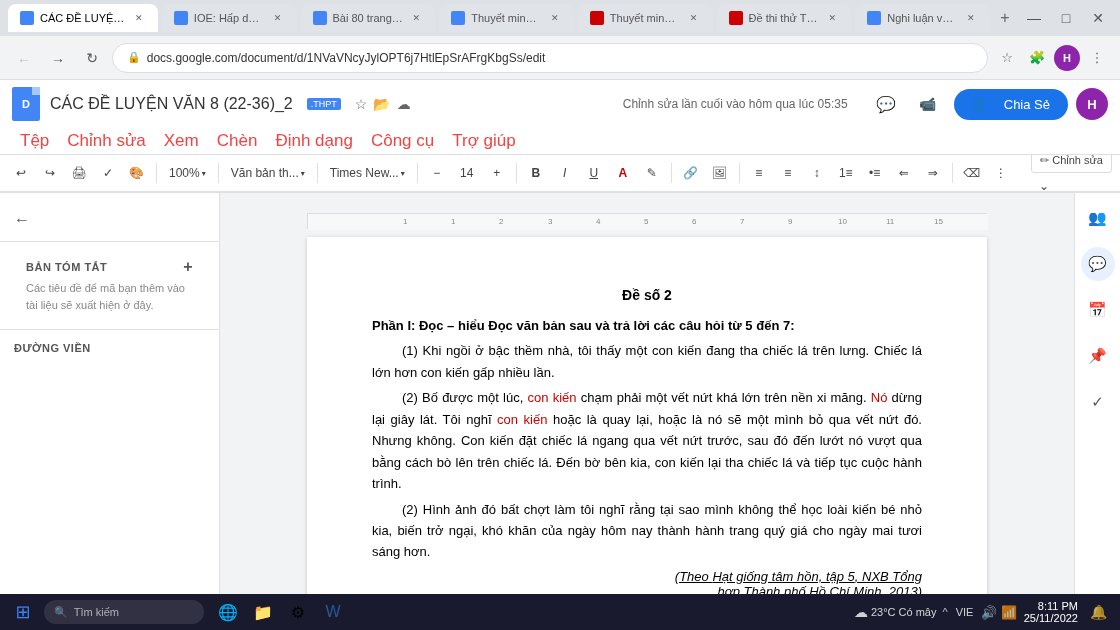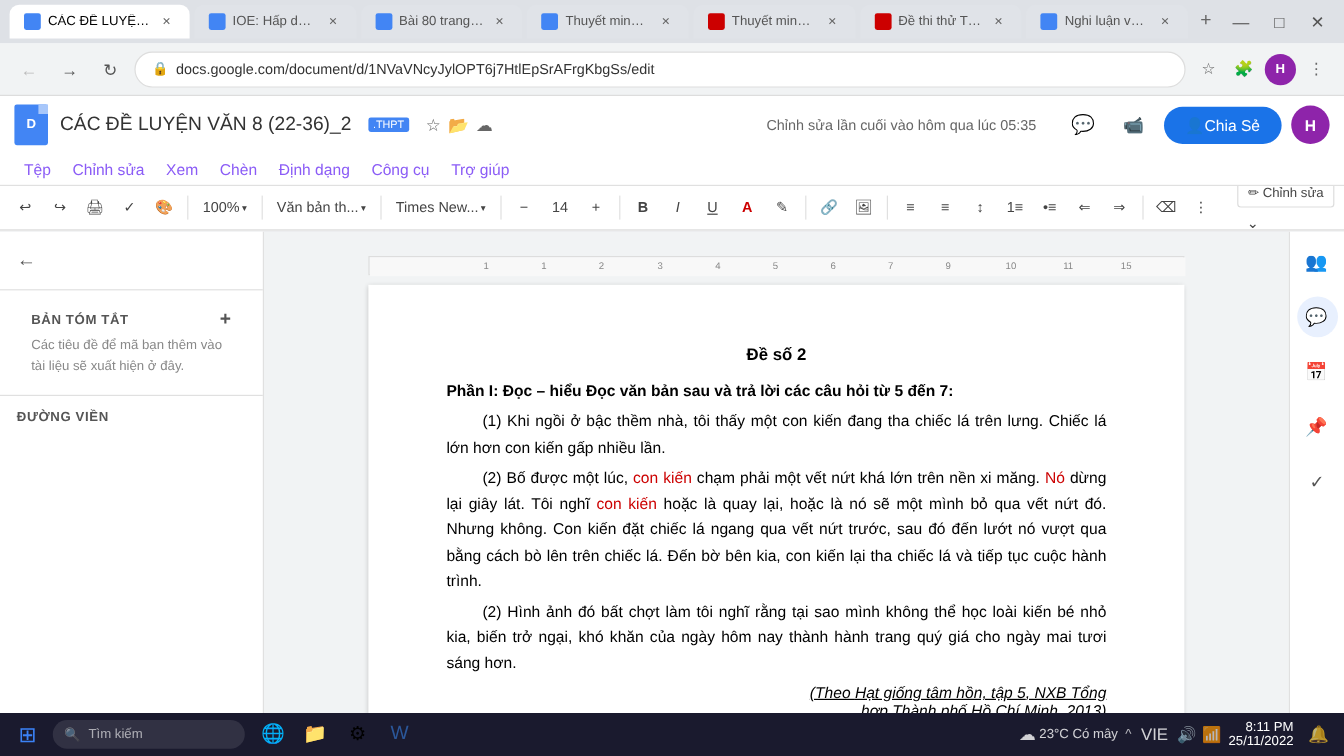--- a/index.html
+++ b/index.html
@@ -30,26 +30,26 @@
     .docs-icon { width: 28px; height: 34px; background: #4285f4; border-radius: 2px; display: flex; align-items: center; justify-content: center; color: white; font-size: 10px; font-weight: bold; position: relative; }
     .docs-icon::after { content: ''; position: absolute; top: 0; right: 0; width: 8px; height: 8px; background: #a8c7fa; }
     .docs-title-text { font-size: 16px; color: #333; font-weight: normal; }
     .docs-badge { background: #4285f4; color: white; font-size: 9px; padding: 1px 4px; border-radius: 2px; margin-left: 4px; }
     .docs-actions { display: flex; gap: 6px; align-items: center; margin-left: 4px; }
     .docs-action-icon { color: #666; font-size: 14px; cursor: pointer; }
     .docs-last-saved { color: #666; font-size: 12px; margin-left: auto; }
     .docs-right-btns { display: flex; align-items: center; gap: 8px; margin-left: 12px; }
     .comments-btn { width: 34px; height: 34px; border-radius: 50%; background: none; border: none; cursor: pointer; display: flex; align-items: center; justify-content: center; font-size: 16px; color: #555; }
     .meet-btn { width: 34px; height: 34px; background: none; border: none; cursor: pointer; color: #555; font-size: 14px; display: flex; align-items: center; justify-content: center; }
-    .share-btn { background: #1a73e8; color: white; border: none; border-radius: 20px; padding: 8px 18px; font-size: 13px; cursor: pointer; display: flex; align-items: center; gap: 0; }
+    .share-btn { background: #1a73e8; color: white; border: none; border-radius: 20px; padding: 8px 18px; font-size: 13px; cursor: pointer; display: flex; align-items: center; gap: 16px; }
     .avatar-btn { width: 32px; height: 32px; border-radius: 50%; background: #8e24aa; color: white; font-size: 13px; font-weight: bold; display: flex; align-items: center; justify-content: center; border: none; cursor: pointer; }
 
     
     .menu-bar { display: flex; align-items: center; padding: 0 12px; height: 26px; gap: 2px; }
-    .menu-item { padding: 3px 8px; font-size: 13px; color: #8b5cf6; cursor: pointer; border-radius: 3px; }
+    .menu-item { padding: 3px 8px; font-size: 17px; color: #ef4444; cursor: pointer; border-radius: 3px; }
 
     
     .fmt-toolbar { display: flex; align-items: center; padding: 4px 8px; height: 38px; border-top: 1px solid #e0e0e0; border-bottom: 1px solid #e0e0e0; gap: 3px; overflow: hidden; }
     .fmt-btn { height: 26px; min-width: 26px; padding: 0 4px; display: flex; align-items: center; justify-content: center; border: none; background: none; cursor: pointer; border-radius: 3px; font-size: 12px; color: #444; }
     .fmt-separator { width: 1px; height: 20px; background: #e0e0e0; margin: 0 3px; }
     .fmt-dropdown { display: flex; align-items: center; gap: 2px; padding: 2px 6px; border: none; background: none; cursor: pointer; font-size: 12px; color: #444; border-radius: 3px; height: 26px; }
     .fmt-dropdown .chevron { font-size: 8px; }
     .font-size-input { width: 28px; border: none; background: none; text-align: center; font-size: 12px; cursor: pointer; color: #444; }
 
     
@@ -86,21 +86,21 @@
     .taskbar { position: fixed; bottom: 0; left: 0; right: 0; height: 36px; background: #1a1a2e; display: flex; align-items: center; padding: 0 6px; gap: 4px; z-index: 100; }
     .taskbar-start { width: 34px; height: 30px; display: flex; align-items: center; justify-content: center; color: #3b82f6; font-size: 18px; cursor: pointer; }
     .taskbar-search { height: 24px; background: rgba(255,255,255,0.1); border-radius: 12px; width: 160px; display: flex; align-items: center; padding: 0 10px; gap: 6px; cursor: pointer; }
     .taskbar-search-text { font-size: 11px; color: rgba(255,255,255,0.6); }
     .taskbar-apps { display: flex; align-items: center; gap: 3px; margin-left: 4px; }
     .taskbar-app { width: 32px; height: 32px; display: flex; align-items: center; justify-content: center; border-radius: 4px; cursor: pointer; }
     .taskbar-right { margin-left: auto; display: flex; align-items: center; gap: 6px; }
     .taskbar-systray { display: flex; align-items: center; gap: 4px; }
     .taskbar-clock { color: white; font-size: 11px; text-align: right; }
     .taskbar-notif { width: 30px; height: 30px; display: flex; align-items: center; justify-content: center; cursor: pointer; }
-    .taskbar-lang { color: rgba(255,255,255,0.8); font-size: 14px; padding: 0 4px; }
+    .taskbar-lang { color: rgba(255,255,255,0.8); font-size: 11px; padding: 0 4px; }
     .weather { color: rgba(255,255,255,0.8); font-size: 11px; display: flex; align-items: center; gap: 3px; }
     .weather-icon { font-size: 14px; }
 
     
     .ruler-area { width: 680px; height: 18px; background: #f1f3f4; display: flex; align-items: center; margin-bottom: 8px; position: relative; }
   </style>
 </head>
 <body>
 
 <div class="browser-top">

